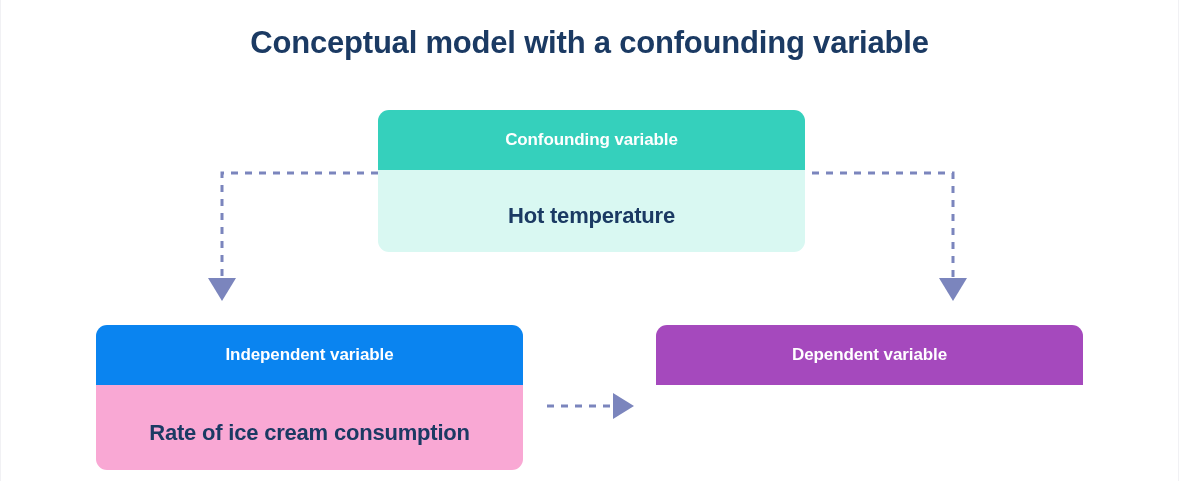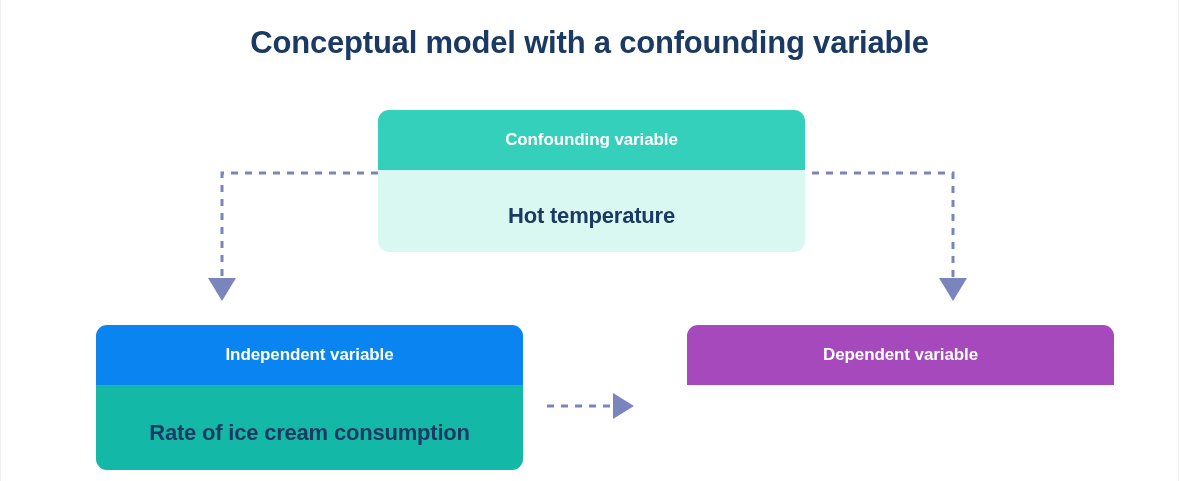--- a/index.html
+++ b/index.html
@@ -79,29 +79,28 @@
   #card-confounding .card-body   { background: #d9f8f2; height: 92px; }
 
   
   #card-independent {
     left: 96px;
     top: 325px;
     width: 427px;
     height: 145px;
   }
   #card-independent .card-header { background: #0a84f0; }
-  #card-independent .card-body   { background: #14b8a6; height: 95px; }
+  #card-independent .card-body   { background: #f9a8d4; height: 95px; }
 
   
   #card-dependent {
     left: 656px;
     top: 325px;
     width: 427px;
     height: 145px;
-    margin-left: 31px;
   }
   #card-dependent .card-header { background: #a549bd; }
   #card-dependent .card-body   { background: #f7e3fa; height: 95px; }
 
   .connector {
     position: absolute;
     overflow: visible;
   }
   #connector-left  { left: 200px; top: 160px;  width: 200px; height: 150px; }
   #connector-right { left: 790px; top: 160px;  width: 200px; height: 150px; }

